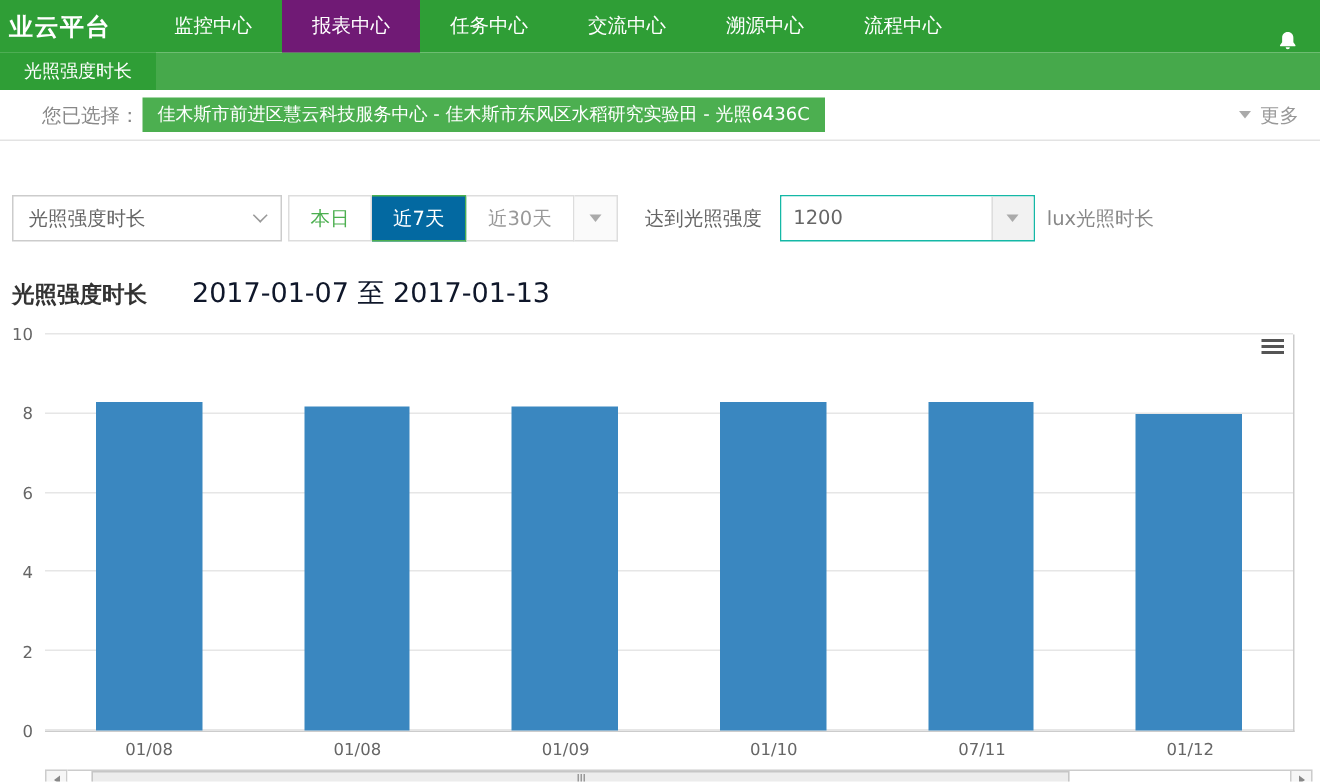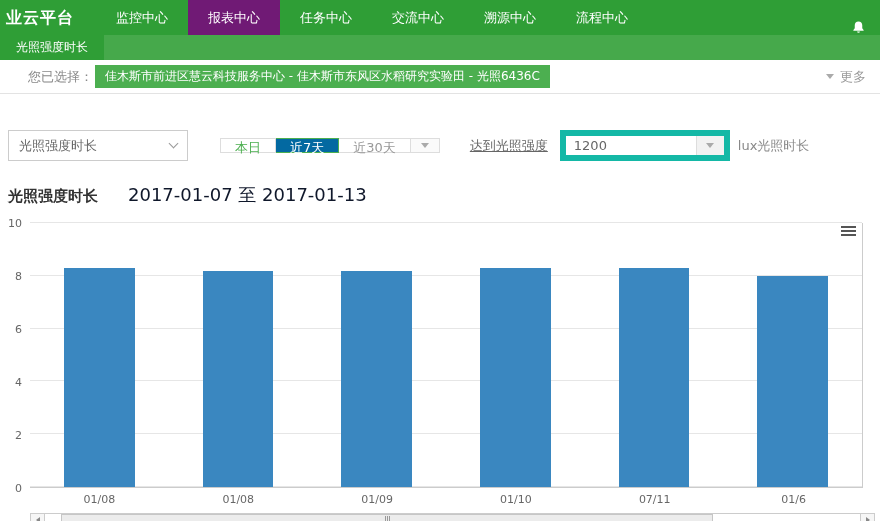--- a/index.html
+++ b/index.html
@@ -22,28 +22,28 @@
   .selection-row { height:34px; display:flex; align-items:center; border-bottom:1px solid #e3e3e3; padding:0 14px 0 28px; background:#fff; }
   .sel-label { color:#888; font-size:13px; white-space:nowrap; }
   .sel-value { background:#4caf50; color:#fff; font-size:12px; padding:3px 10px; margin-left:2px; cursor:pointer; white-space:nowrap; }
   .more { margin-left:auto; color:#999; font-size:13px; display:flex; align-items:center; gap:6px; cursor:pointer; }
   .caret-down { width:0; height:0; border-left:4px solid transparent; border-right:4px solid transparent; border-top:5px solid #aaa; }
 
   
   .filter-row { display:flex; align-items:center; margin:36px 8px 0 8px; height:31px; }
   .select { width:180px; height:31px; border:1px solid #ccc; display:flex; align-items:center; justify-content:space-between; padding:0 10px; color:#666; cursor:pointer; background:#fff; }
   .chev { width:7px; height:7px; border-right:1px solid #999; border-bottom:1px solid #999; transform:rotate(45deg); margin-top:-4px; }
-  .btn-group { display:flex; margin-left:32px; height:15px; }
+  .btn-group { display:flex; margin-left:4px; height:31px; }
   .btn { border:1px solid #ddd; border-left:none; background:#fff; padding:0 14px; font-size:13px; color:#4caf50; cursor:pointer; font-family:inherit; }
   .btn:first-child { border-left:1px solid #ddd; }
   .btn.active { background:#0369a1; border-color:#4caf50; color:#fff; }
   .btn.muted { color:#999; }
   .btn.drop { background:#fafafa; padding:0 10px; display:flex; align-items:center; }
-  .th-label { margin-left:30px; color:#666; white-space:nowrap;text-decoration:underline; }
-  .th-input { display:flex; margin-left:12px; width:170px; height:31px; border:6px solid #14b8a6; background:#fff; }
+  .th-label { margin-left:18px; color:#666; white-space:nowrap; }
+  .th-input { display:flex; margin-left:12px; width:170px; height:31px; border:1px solid #14b8a6; background:#fff; }
   .th-input input { flex:1; border:none; outline:none; padding:0 8px; font-size:13px; color:#666; font-family:inherit; min-width:0; }
   .th-dd { width:28px; background:#f2f2f2; border-left:1px solid #ddd; display:flex; align-items:center; justify-content:center; cursor:pointer; }
   .th-suffix { margin-left:8px; color:#888; white-space:nowrap; }
 
   
   .chart-header { display:flex; align-items:baseline; margin:22px 8px 0 8px; }
   .chart-title { font-size:15px; font-weight:bold; color:#333; }
   .chart-date { font-size:18px; color:#0f172a; margin-left:30px; }
 
   
@@ -170,21 +170,21 @@
           </div>
         </div>
     </div>
   </div>
   <div class="x-axis" id="xaxis">
       <div class="xcell">01/08</div>
       <div class="xcell">01/08</div>
       <div class="xcell">01/09</div>
       <div class="xcell">01/10</div>
       <div class="xcell">07/11</div>
-      <div class="xcell">01/6</div>
+      <div class="xcell">01/12</div>
     </div>
   <div class="burger">
     <span></span>
       <span></span>
       <span></span>
   </div>
 </div>
 
 <div class="scrollbar">
   <div class="sb-arrow">

